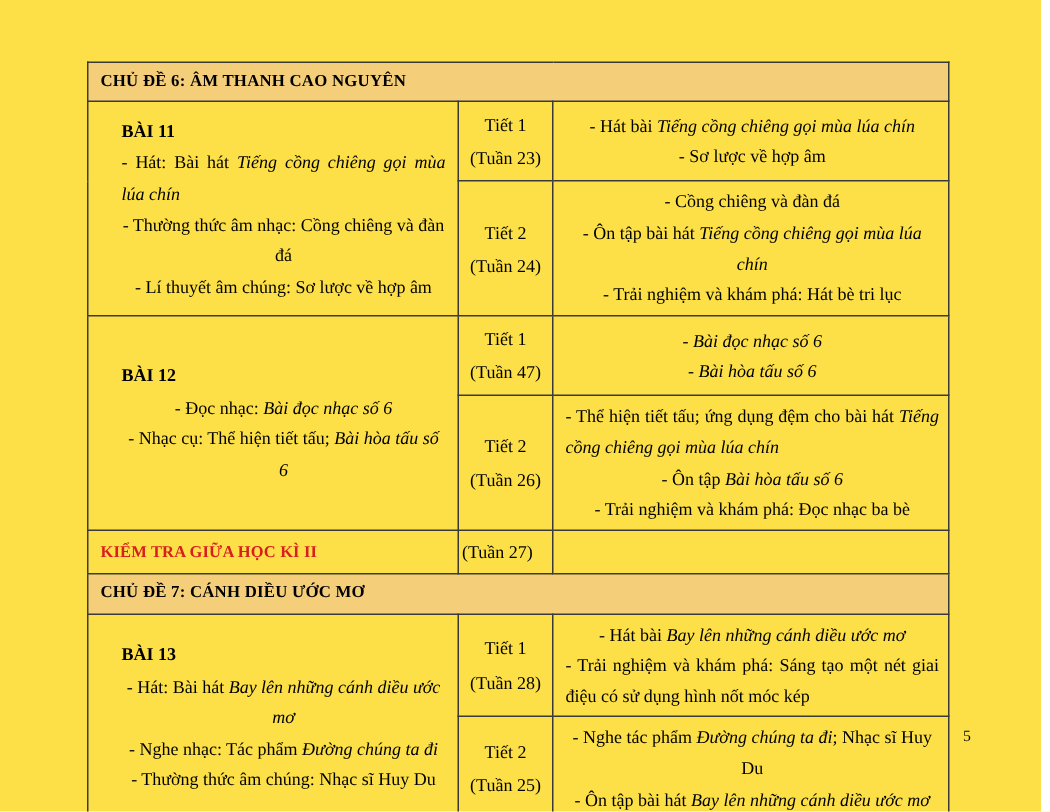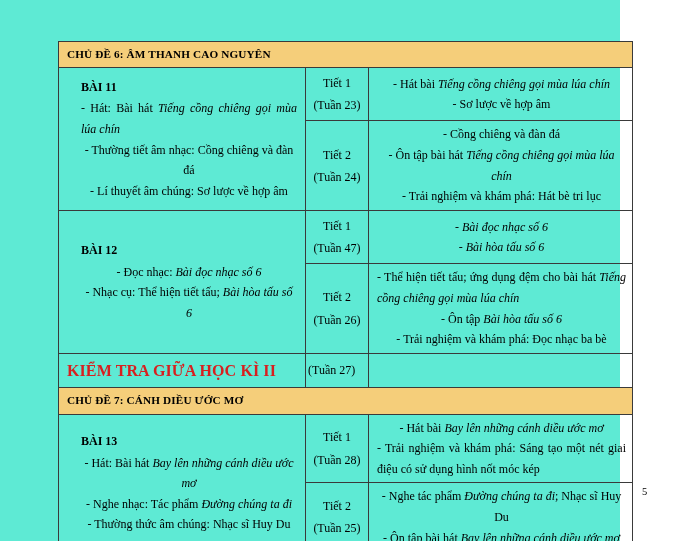--- a/index.html
+++ b/index.html
@@ -11,23 +11,23 @@
     width: 700px;
     height: 541px;
     font-family: "Liberation Serif", "DejaVu Serif", serif;
     color: #000000;
     position: relative;
     overflow: hidden;
   }
   .page {
     position: absolute;
     left: 0; top: 0;
-    width: 620px;
+    width: 694px;
     height: 541px;
-    background: #5eead4;
+    background: #fde047;
   }
   .doc-table {
     position: absolute;
     left: 58px;
     top: 41px;
     width: 574px;
     border-collapse: collapse;
     table-layout: fixed;
   }
   .doc-table td {
@@ -46,21 +46,21 @@
     background: #f5ce7a;
     font-weight: bold;
     font-size: 11.2px;
     letter-spacing: 0.15px;
     padding: 5px 5px 5px 8px;
     line-height: 1.35;
   }
   td.midterm {
     color: #d81f1f;
     font-weight: bold;
-    font-size: 16px;
+    font-size: 11px;
     padding: 6px 5px 6px 8px;
     line-height: 1.35;
     letter-spacing: 0.1px;
   }
   td.period {
     text-align: center;
     padding: 4px 2px;
     line-height: 1.85;
   }
   td.period .pnum { display: block; }
@@ -108,21 +108,21 @@
     <tbody>
 
       <tr>
         <td class="theme-header" colspan="3">CHỦ ĐỀ 6: ÂM THANH CAO NGUYÊN</td>
       </tr>
 
       <tr>
         <td class="cell-left tall" rowspan="2">
           <div class="lesson-title">BÀI 11</div>
           <div class="ln">- Hát: Bài hát <em>Tiếng cồng chiêng gọi mùa lúa chín</em></div>
-          <div class="ln nj">- Thường tiết âm nhạc: Cồng chiêng và đàn đá</div>
+          <div class="ln nj">- Thường thức âm nhạc: Cồng chiêng và đàn đá</div>
           <div class="ln nj">- Lí thuyết âm chúng: Sơ lược về hợp âm</div>
         </td>
         <td class="period">
           <span class="pnum">Tiết 1</span>
           <span class="pwk">(Tuần 23)</span>
         </td>
         <td class="cell-right">
           <div class="ln nj">- Hát bài <em>Tiếng cồng chiêng gọi mùa lúa chín</em></div>
           <div class="ln nj">- Sơ lược về hợp âm</div>
         </td>

